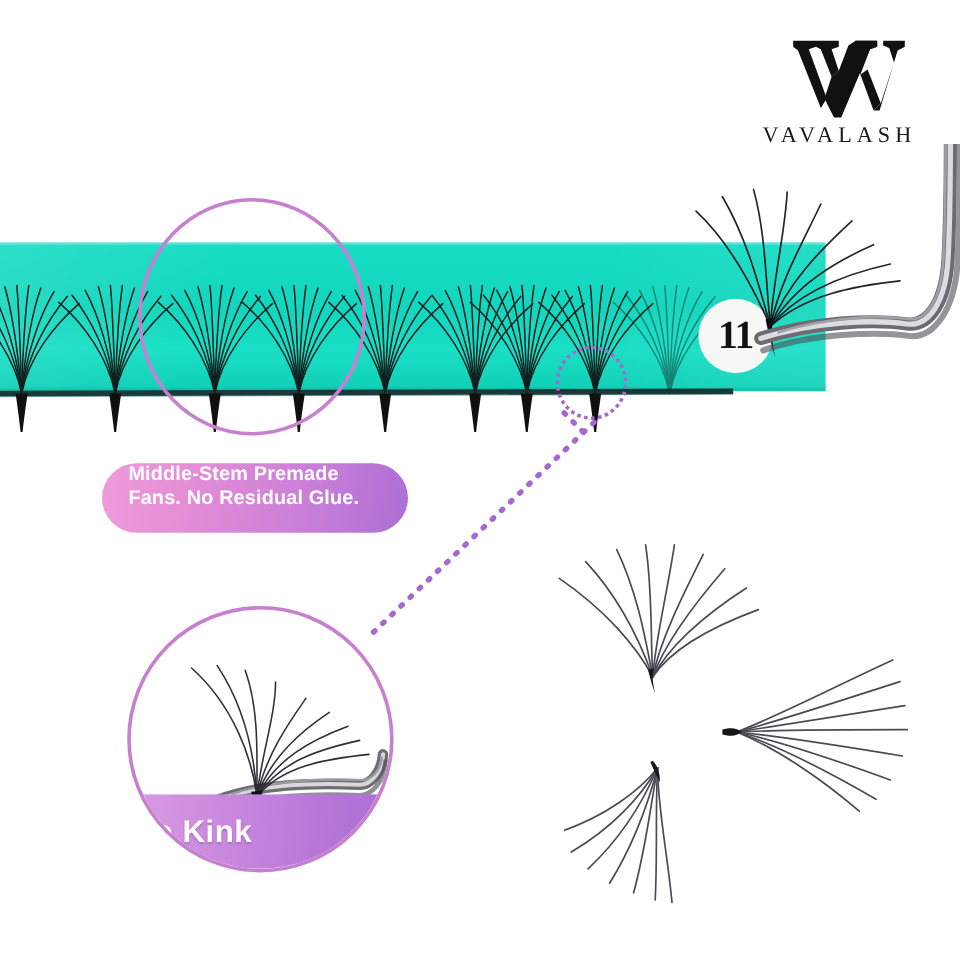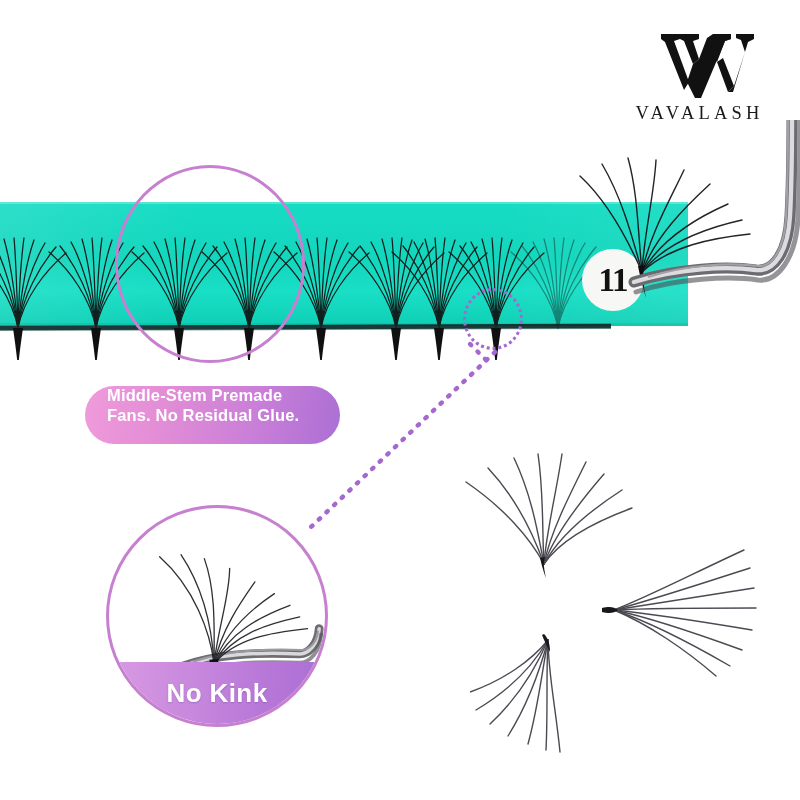--- a/index.html
+++ b/index.html
@@ -62,21 +62,21 @@
 
   
   #nokink{
     position:absolute;left:106px;top:505px;width:222px;height:222px;
     border-radius:50%;overflow:hidden;
     border:3px solid #c77fd0;box-sizing:border-box;background:#fff;
   }
   #nokink .band{
     position:absolute;left:0;bottom:0;width:100%;height:62px;
     background:linear-gradient(95deg,#d99ae2 0%,#c98ade 35%,#b878d8 70%,#a96ed3 100%);
-    display:flex;align-items:center;justify-content:center;
+    display:flex;align-items:center;justify-content:flex-start;
   }
   #nokink .band-label{
     color:#fff;font-size:26px;font-weight:bold;letter-spacing:.4px;
     text-shadow:0 1px 2px rgba(90,40,110,.28);
   }
   #nokink .art{position:absolute;left:0;top:0;width:100%;height:100%;}
 
   
   #size-badge{
     position:absolute;left:582px;top:249px;width:62px;height:62px;

